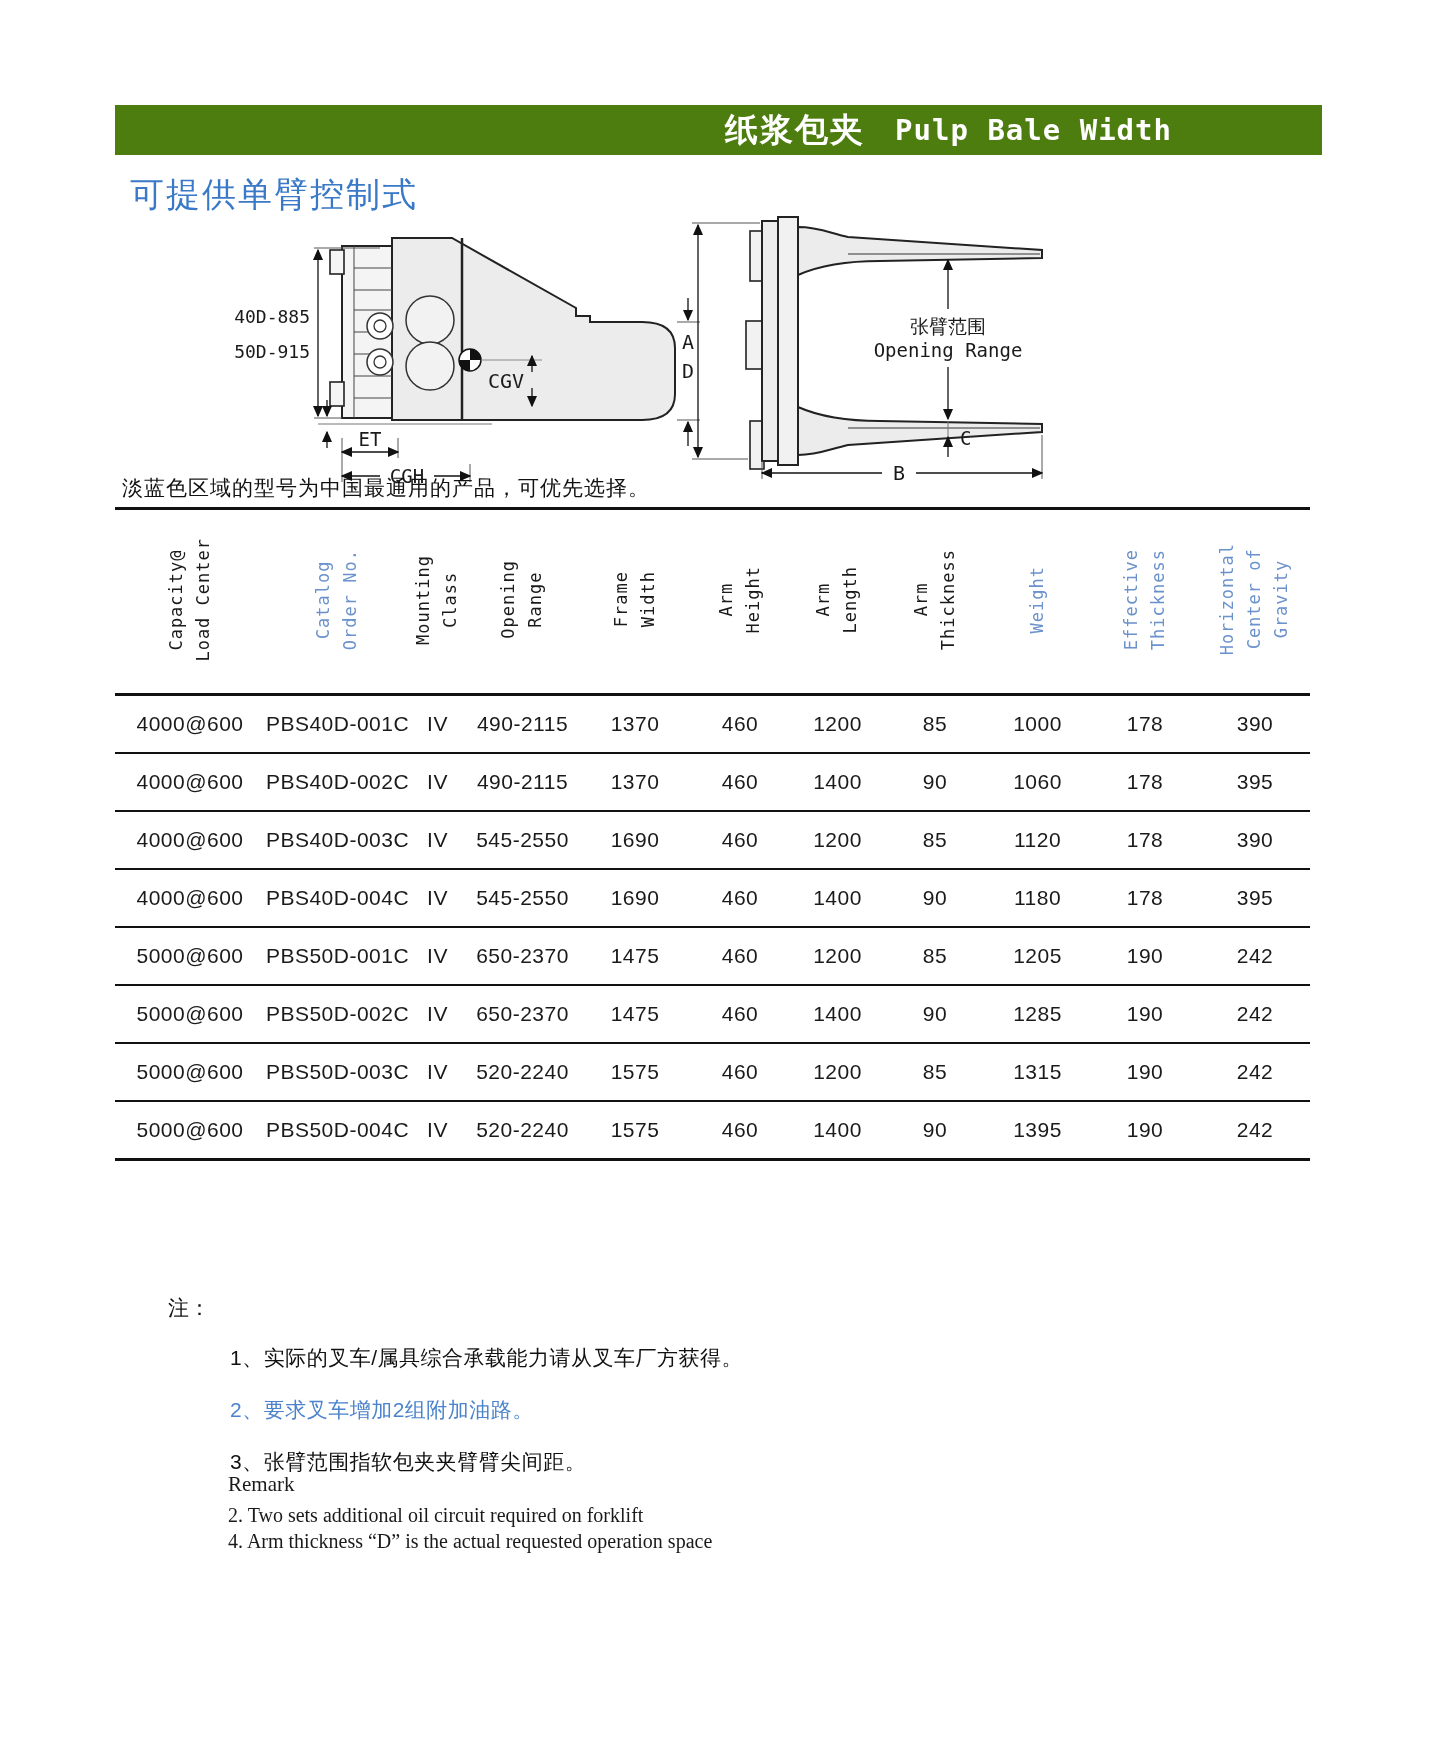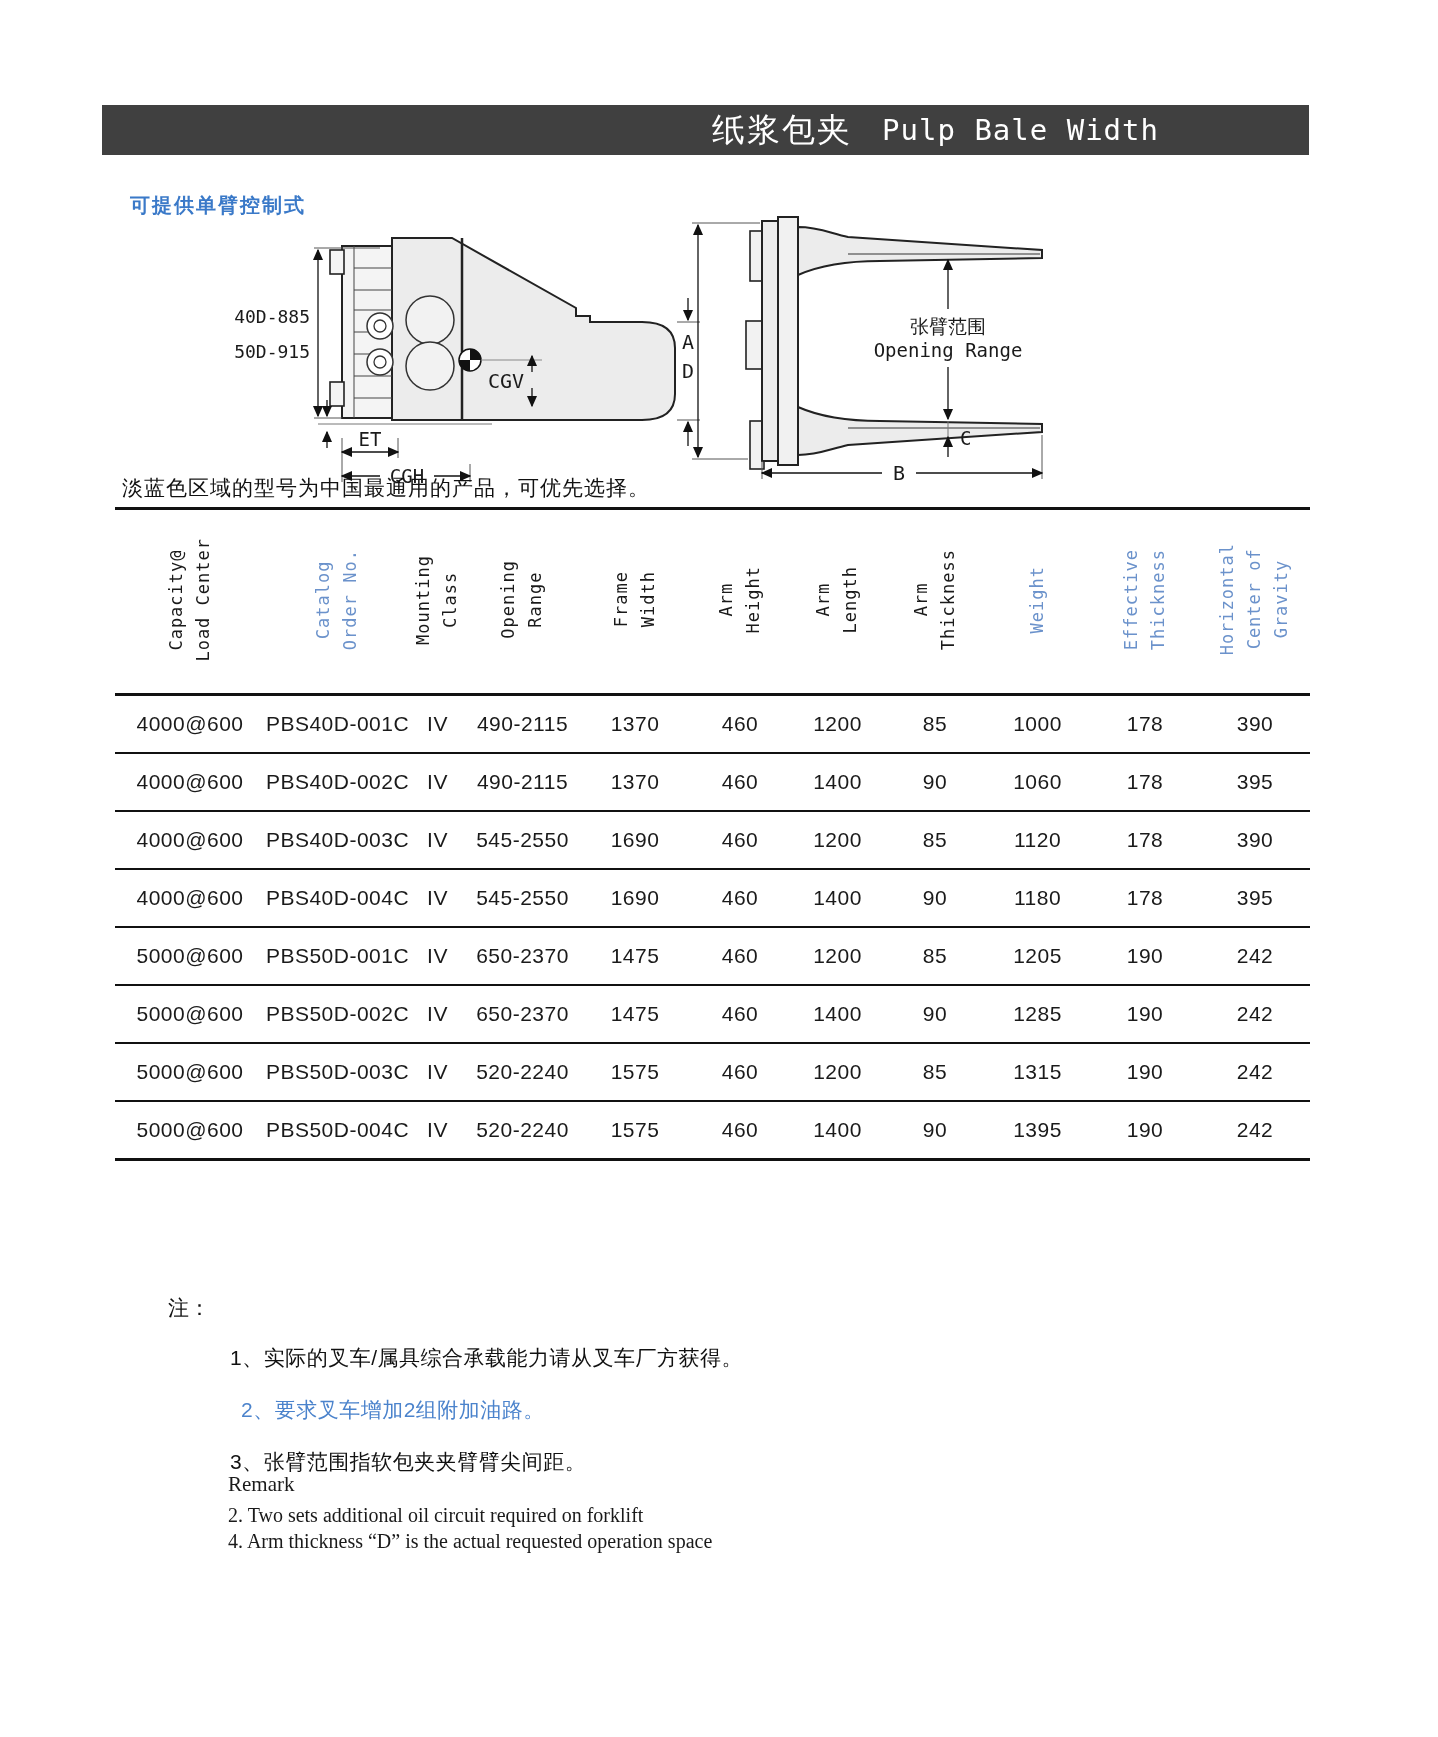--- a/index.html
+++ b/index.html
@@ -1,26 +1,26 @@
 <!DOCTYPE html>
 <html><head>
 <meta charset="utf-8">
 <style>
   html,body{margin:0;padding:0;background:#fff;}
   .page{position:relative;width:1438px;height:1737px;background:#ffffff;overflow:hidden;
         font-family:"Liberation Sans",sans-serif;color:#1a1a1a;}
 
   
-  .titlebar{position:absolute;left:102px;top:105px;width:1207px;height:50px;background:#404040;
+  .titlebar{position:absolute;left:115px;top:105px;width:1207px;height:50px;background:#4d7c0f;
             color:#fff;display:flex;align-items:center;justify-content:flex-end;
-            padding-right:150px;box-sizing:border-box;gap:30px;}
+            padding-right:150px;box-sizing:border-box;gap:30px;font-weight:bold;}
   .t-zh{font-size:33px;letter-spacing:2px;}
   .t-en{font-family:"DejaVu Sans Mono",monospace;font-size:29px;letter-spacing:1px;}
 
-  .subtitle{position:absolute;left:130px;top:192px;font-size:20px;font-weight:bold;color:#3a79c8;letter-spacing:2px;}
+  .subtitle{position:absolute;left:130px;top:172px;font-size:34px;font-weight:normal;color:#3a79c8;letter-spacing:2px;}
 
   .diagram{position:absolute;}
   .diagram text{font-family:"DejaVu Sans Mono",monospace;fill:#1a1a1a;}
   .diagram .zhlabel{font-family:"Liberation Sans",sans-serif;}
 
   .intro-note{position:absolute;left:122px;top:474px;font-size:21px;color:#111;letter-spacing:1px;}
 
   
   .spec-table{position:absolute;left:115px;top:507px;width:1195px;border-collapse:collapse;
               table-layout:fixed;border-top:3px solid #111;border-bottom:3px solid #111;}
@@ -31,21 +31,21 @@
   .rot{writing-mode:vertical-rl;transform:rotate(180deg);white-space:pre-line;display:inline-block;
        font-family:"DejaVu Sans Mono",monospace;font-size:17px;line-height:1.6;letter-spacing:1px;}
   .spec-table tbody td{height:56px;font-size:21px;letter-spacing:0.5px;}
   .spec-table tbody tr + tr{border-top:2px solid #111;}
   .blue{color:#6b92cb;}
 
   
   .notes-label{position:absolute;left:168px;top:1294px;font-size:21px;color:#111;}
   .notes-list{position:absolute;left:230px;top:1344px;width:900px;}
   .note-item{font-size:21px;margin-bottom:24px;color:#111;letter-spacing:0.5px;}
-  .blue-note{color:#4b83cc;margin-left:11px;}
+  .blue-note{color:#4b83cc;}
 
   
   .remark{position:absolute;left:228px;top:1472px;width:980px;font-family:"Liberation Serif",serif;}
   .remark-title{font-size:21px;margin-bottom:5px;}
   .remark-item{font-size:20px;line-height:26px;}
 </style>
 </head>
 <body>
 
 <div class="page">

